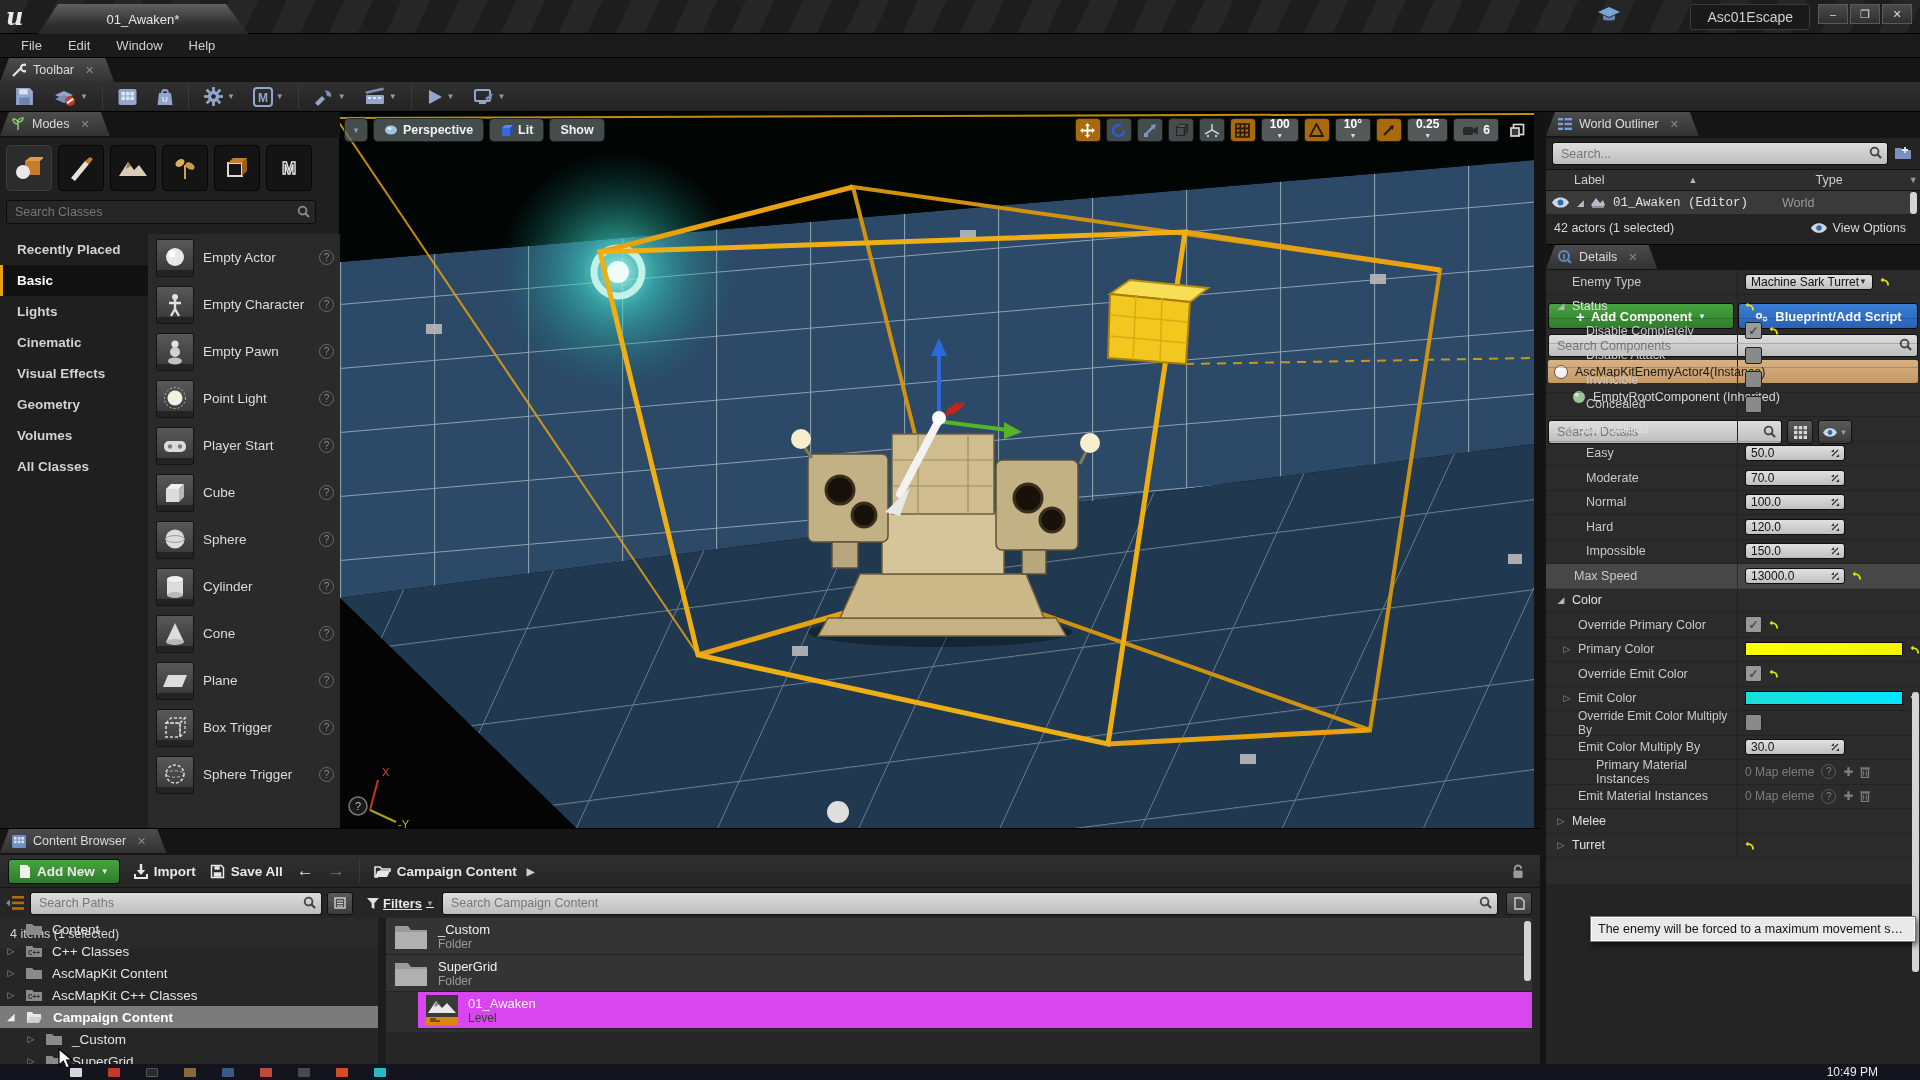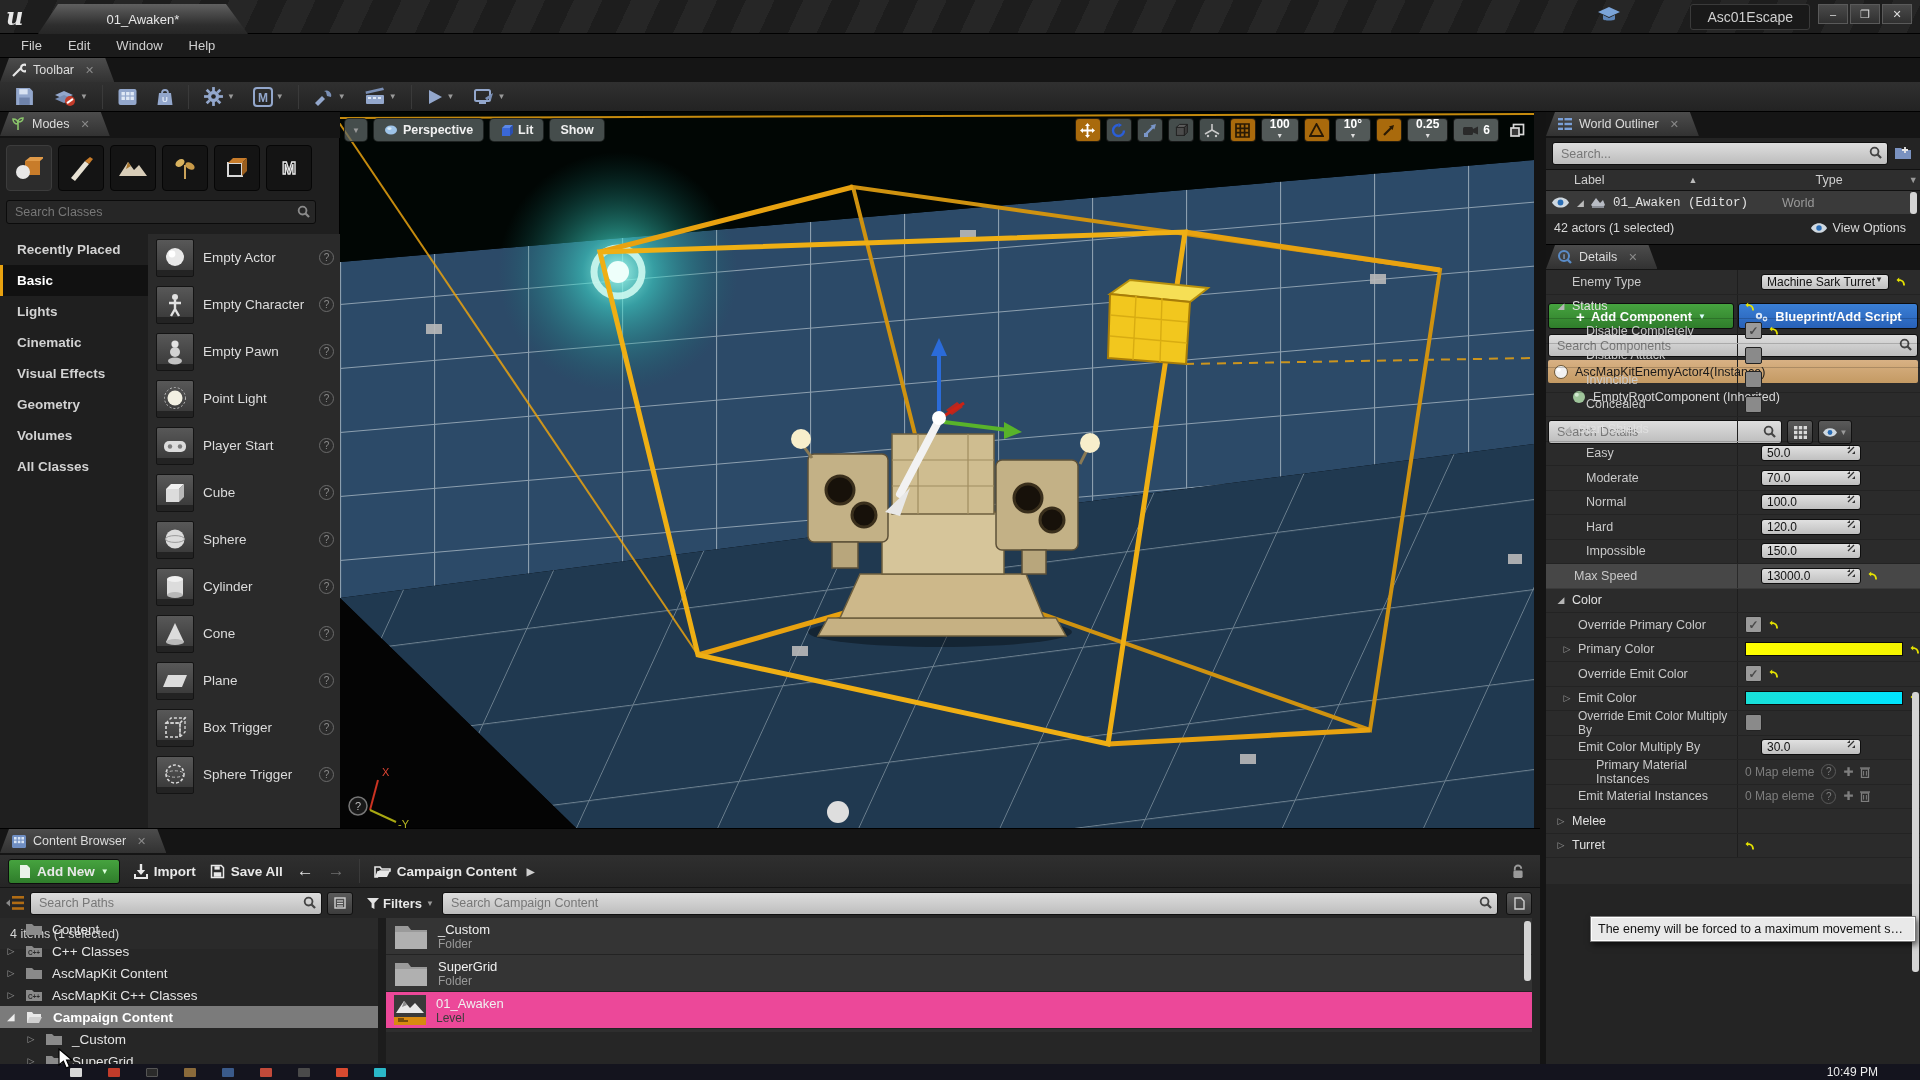--- a/index.html
+++ b/index.html
@@ -81,21 +81,21 @@
   .sqbtn{width:26px;height:24px;background:linear-gradient(#5a5a5a,#3c3c3c);border:1px solid #111;border-radius:3px;display:flex;align-items:center;justify-content:center;}
   #d-props{left:0;top:206px;width:374px;height:614px;background:#2b2b2b;overflow:hidden;}
   .prow{height:24.5px;display:flex;align-items:center;position:relative;border-bottom:1px solid rgba(0,0,0,.18);}
   .prow .lz{width:192px;display:flex;align-items:center;height:100%;border-right:1px solid #1e1e1e;flex:none;}
   .prow .vz{flex:1;display:flex;align-items:center;gap:7px;padding-left:7px;height:100%;}
   .plab{color:#c9c9c9;font-size:12.5px;}
   .cat .plab{color:#e0e0e0;}
   .tri{color:#b5b5b5;font-size:9px;margin:0 6px 0 10px;width:10px;text-align:center;}
   .ind1{padding-left:14px;}.ind2{padding-left:40px;}.ind15{padding-left:28px;}
   .hl{background:#474747;}
-  .vfield{background:linear-gradient(#e0e0e0,#c0c0c0);border:1px solid #0e0e0e;border-radius:3px;color:#111;font-size:12px;height:16px;display:flex;justify-content:space-between;padding:0 5px;margin-left:16px;}
+  .vfield{background:linear-gradient(#e0e0e0,#c0c0c0);border:1px solid #0e0e0e;border-radius:3px;color:#111;font-size:12px;height:16px;display:flex;align-items:center;justify-content:space-between;padding:0 5px;}
   .vfield.num{width:100px;}
   .vfield.dd{width:128px;font-size:12px;}
   .cb{width:17px;height:17px;background:#9a9a9a;border:1px solid #222;border-radius:2px;display:flex;align-items:center;justify-content:center;color:#4a4a4a;font-size:12px;font-weight:bold;}
   .cb.un{background:#8a8a8a;color:transparent;}
   .swatch{width:158px;height:14px;border:1px solid #0b0b0b;}
   .sw-y{background:linear-gradient(90deg,#ffff00,#f4f400);}
   .sw-c{background:linear-gradient(90deg,#19e0d8,#00e5ff);}
   .mapgrey{color:#7e7e7e;font-size:12px;}
   .gicon{color:#7e7e7e;font-size:12px;}
   #d-tooltip{left:44px;top:672px;width:326px;height:26px;background:#e9e9e9;border:1px solid #777;outline:1px solid #fff;outline-offset:-2px;box-shadow:2px 3px 6px rgba(0,0,0,.6);color:#131313;font-size:12.5px;display:flex;align-items:center;padding:0 7px;z-index:9;}
@@ -107,21 +107,21 @@
   .cb-act{color:#e8e8e8;font-size:13.5px;font-weight:bold;display:flex;align-items:center;gap:6px;}
   #addnew{background:linear-gradient(#46a33f,#2f7d2b);border:1px solid #0d0d0d;border-radius:3px;height:25px;padding:0 10px;gap:6px;}
   #cb-navrow{left:0;top:59px;width:1540px;height:30px;display:flex;align-items:center;}
   #cb-tree{left:0;top:89px;width:378px;height:147px;overflow:hidden;}
   .trow{height:22px;display:flex;align-items:center;gap:10px;color:#e4e4e4;font-size:13.5px;padding-left:6px;}
   .trow .texp{width:10px;color:#9a9a9a;font-size:9px;text-align:center;flex:none;}
   .trow.sel{background:#7b7b7b;color:#fff;font-weight:bold;}
   .tind{padding-left:26px;}
   #cb-assets{left:386px;top:89px;width:1146px;height:114px;background:#2e2e2e;overflow:hidden;}
   .arow{height:37px;display:flex;align-items:center;gap:10px;padding:0 8px;border-bottom:1px solid #232323;background:#343434;}
-  .arow.sel{background:#ec4899;}
+  .arow.sel{background:#d946ef;margin-left:32px;}
   .aname{color:#f0f0f0;font-size:13px;line-height:15px;}
   .atype{color:#9a9a9a;font-size:12px;line-height:14px;}
   .arow.sel .atype{color:#3c3c3c;}
   #cb-foot{left:386px;top:205px;width:1146px;height:31px;background:#2a2a2a;color:#d6d6d6;font-size:12.5px;display:flex;align-items:center;padding:0 10px;}
 
   
   #taskbar{left:0;top:1064px;width:1920px;height:16px;background:#14141e;display:flex;align-items:center;gap:26px;padding:0 10px;}
   .tkicon{width:12px;height:9px;border-radius:1px;}
   #tktime{position:absolute;right:42px;color:#eee;font-size:12px;top:1px;}
 
@@ -1222,21 +1222,21 @@
     </span>
     <span class="sqbtn" style="margin-left:5px;height:23px;">
         <svg width="12" height="12" viewBox="0 0 12 12">
           <rect x="1" y="1" width="10" height="10" fill="none" stroke="#d0d0d0" stroke-width="1.4"></rect>
           <line x1="3" y1="4" x2="9" y2="4" stroke="#d0d0d0" stroke-width="1.2"></line>
           <line x1="3" y1="6.5" x2="9" y2="6.5" stroke="#d0d0d0" stroke-width="1.2"></line>
           <line x1="3" y1="9" x2="9" y2="9" stroke="#d0d0d0" stroke-width="1.2"></line>
         </svg>
       </span>
     <div style="width:14px;"></div>
-    <div class="cb-act" style="font-size:13px;gap:4px;">
+    <div class="cb-act" style="font-size:13px;gap:4px;text-decoration:underline;">
       <svg width="12" height="11" viewBox="0 0 12 11">
           <polygon points="0,0 12,0 7.4,5 7.4,11 4.6,9.4 4.6,5" fill="#e2e2e2"></polygon>
         </svg>
       <span>Filters</span>
         <span class="ddc">▼</span>
     </div>
     <span style="position:relative;flex:1;height:23px;margin:0 8px;"><input class="lfield" placeholder="Search Campaign Content" style="">
       <span class="searchglass" style="top:4px;">
           <svg width="13" height="13" viewBox="0 0 14 14">
             <circle cx="6" cy="6" r="4.2" fill="none" stroke="#444" stroke-width="2"></circle>

